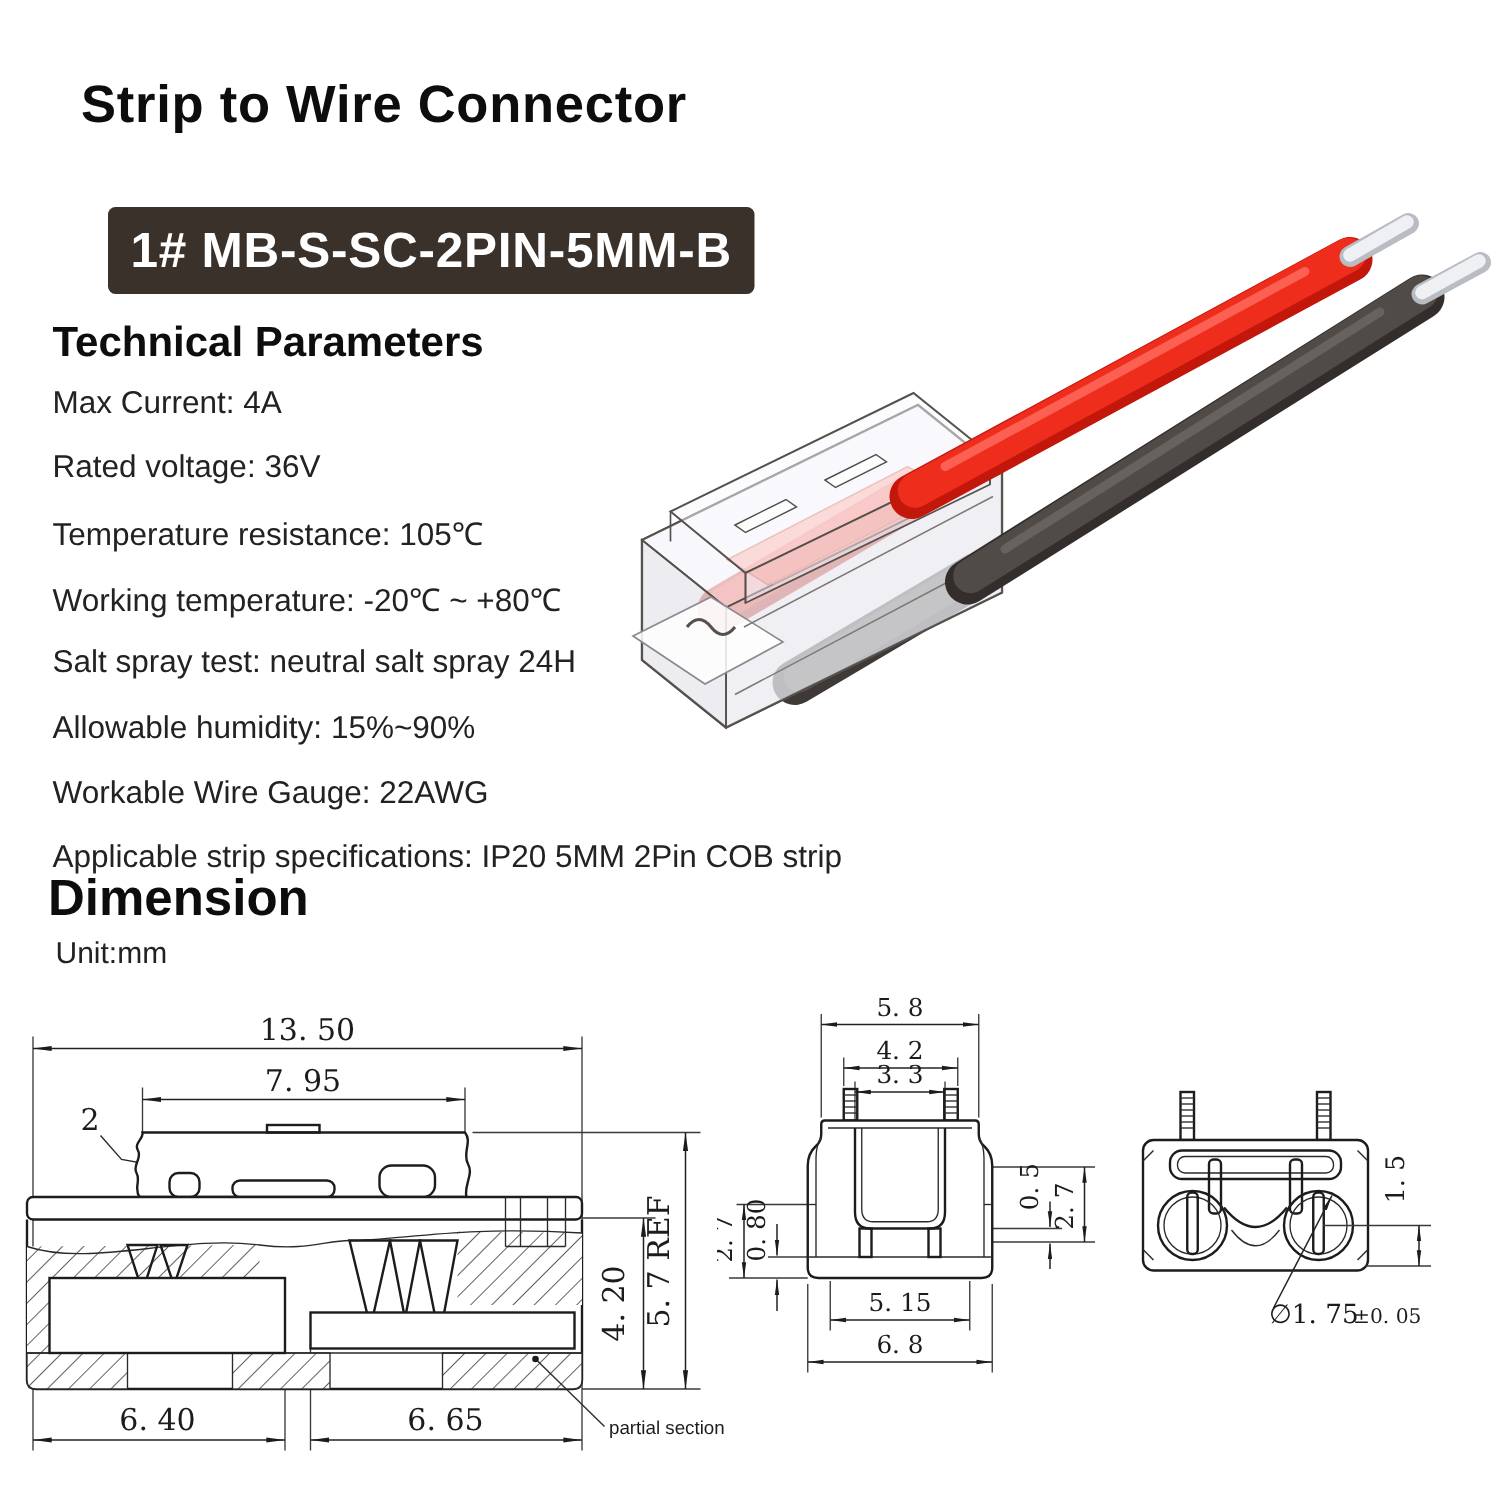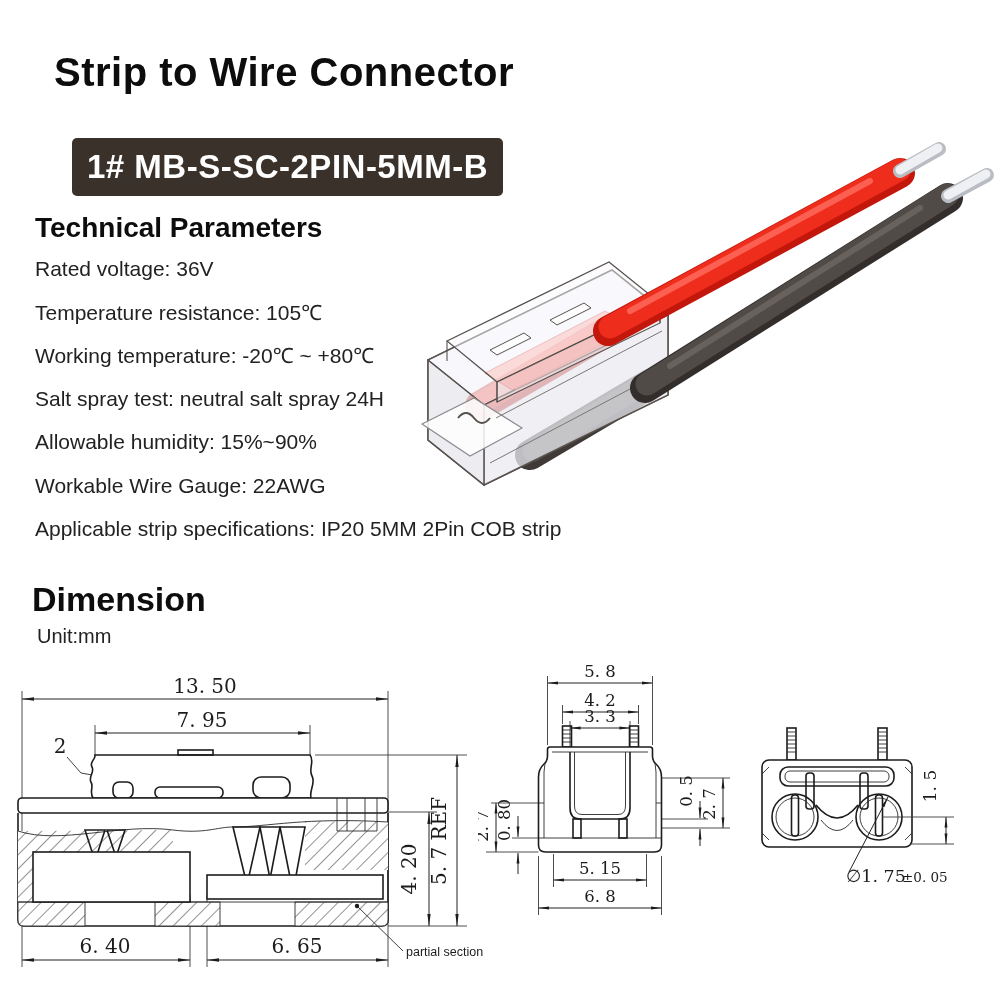--- a/index.html
+++ b/index.html
@@ -1,18 +1,18 @@
 <!DOCTYPE html>
 <html><head>
 <meta charset="utf-8">
 <style>
   html,body{margin:0;padding:0;background:#fff;}
   .page{position:relative;width:1000px;height:1000px;background:#ffffff;overflow:hidden;
         font-family:"Liberation Sans", sans-serif;color:#1a1a1a;}
-  .title{position:absolute;left:54px;top:50px;font-size:40px;font-weight:bold;
+  .title{position:absolute;left:54px;top:50px;font-size:35px;font-weight:bold;
          color:#0d0d0d;letter-spacing:0.5px;white-space:nowrap;}
   .badge{position:absolute;left:72px;top:138px;background:#3a312b;color:#ffffff;
          font-size:33px;font-weight:bold;padding:10px 15px;border-radius:5px;
          white-space:nowrap;letter-spacing:0.5px;}
   .tech-heading{position:absolute;left:35px;top:212px;font-size:28px;font-weight:bold;color:#0d0d0d;}
   .specs{position:absolute;left:35px;top:247px;margin:0;padding:0;list-style:none;width:640px;}
   .specs li{height:43.4px;display:flex;align-items:center;font-size:21px;color:#222;white-space:nowrap;}
   .dim-heading{position:absolute;left:32px;top:580px;font-size:34px;font-weight:bold;color:#0d0d0d;}
   .unit-label{position:absolute;left:37px;top:625px;font-size:20px;color:#222;}
   .product{position:absolute;left:400px;top:118px;width:600px;height:440px;}
@@ -33,20 +33,21 @@
 
 <div class="page">
 
   <div class="title">Strip to Wire Connector</div>
 
   <div class="badge">1# MB-S-SC-2PIN-5MM-B</div>
 
   <div class="tech-heading">Technical Parameters</div>
 
   <ul class="specs">
+    <li>Max Current: 4A</li>
     <li>Rated voltage: 36V</li>
     <li>Temperature resistance: 105℃</li>
     <li>Working temperature: -20℃ ~ +80℃</li>
     <li>Salt spray test: neutral salt spray 24H</li>
     <li>Allowable humidity: 15%~90%</li>
     <li>Workable Wire Gauge: 22AWG</li>
     <li>Applicable strip specifications: IP20 5MM 2Pin COB strip</li>
   </ul>
 
   <svg class="product" viewBox="0 0 600 440">

